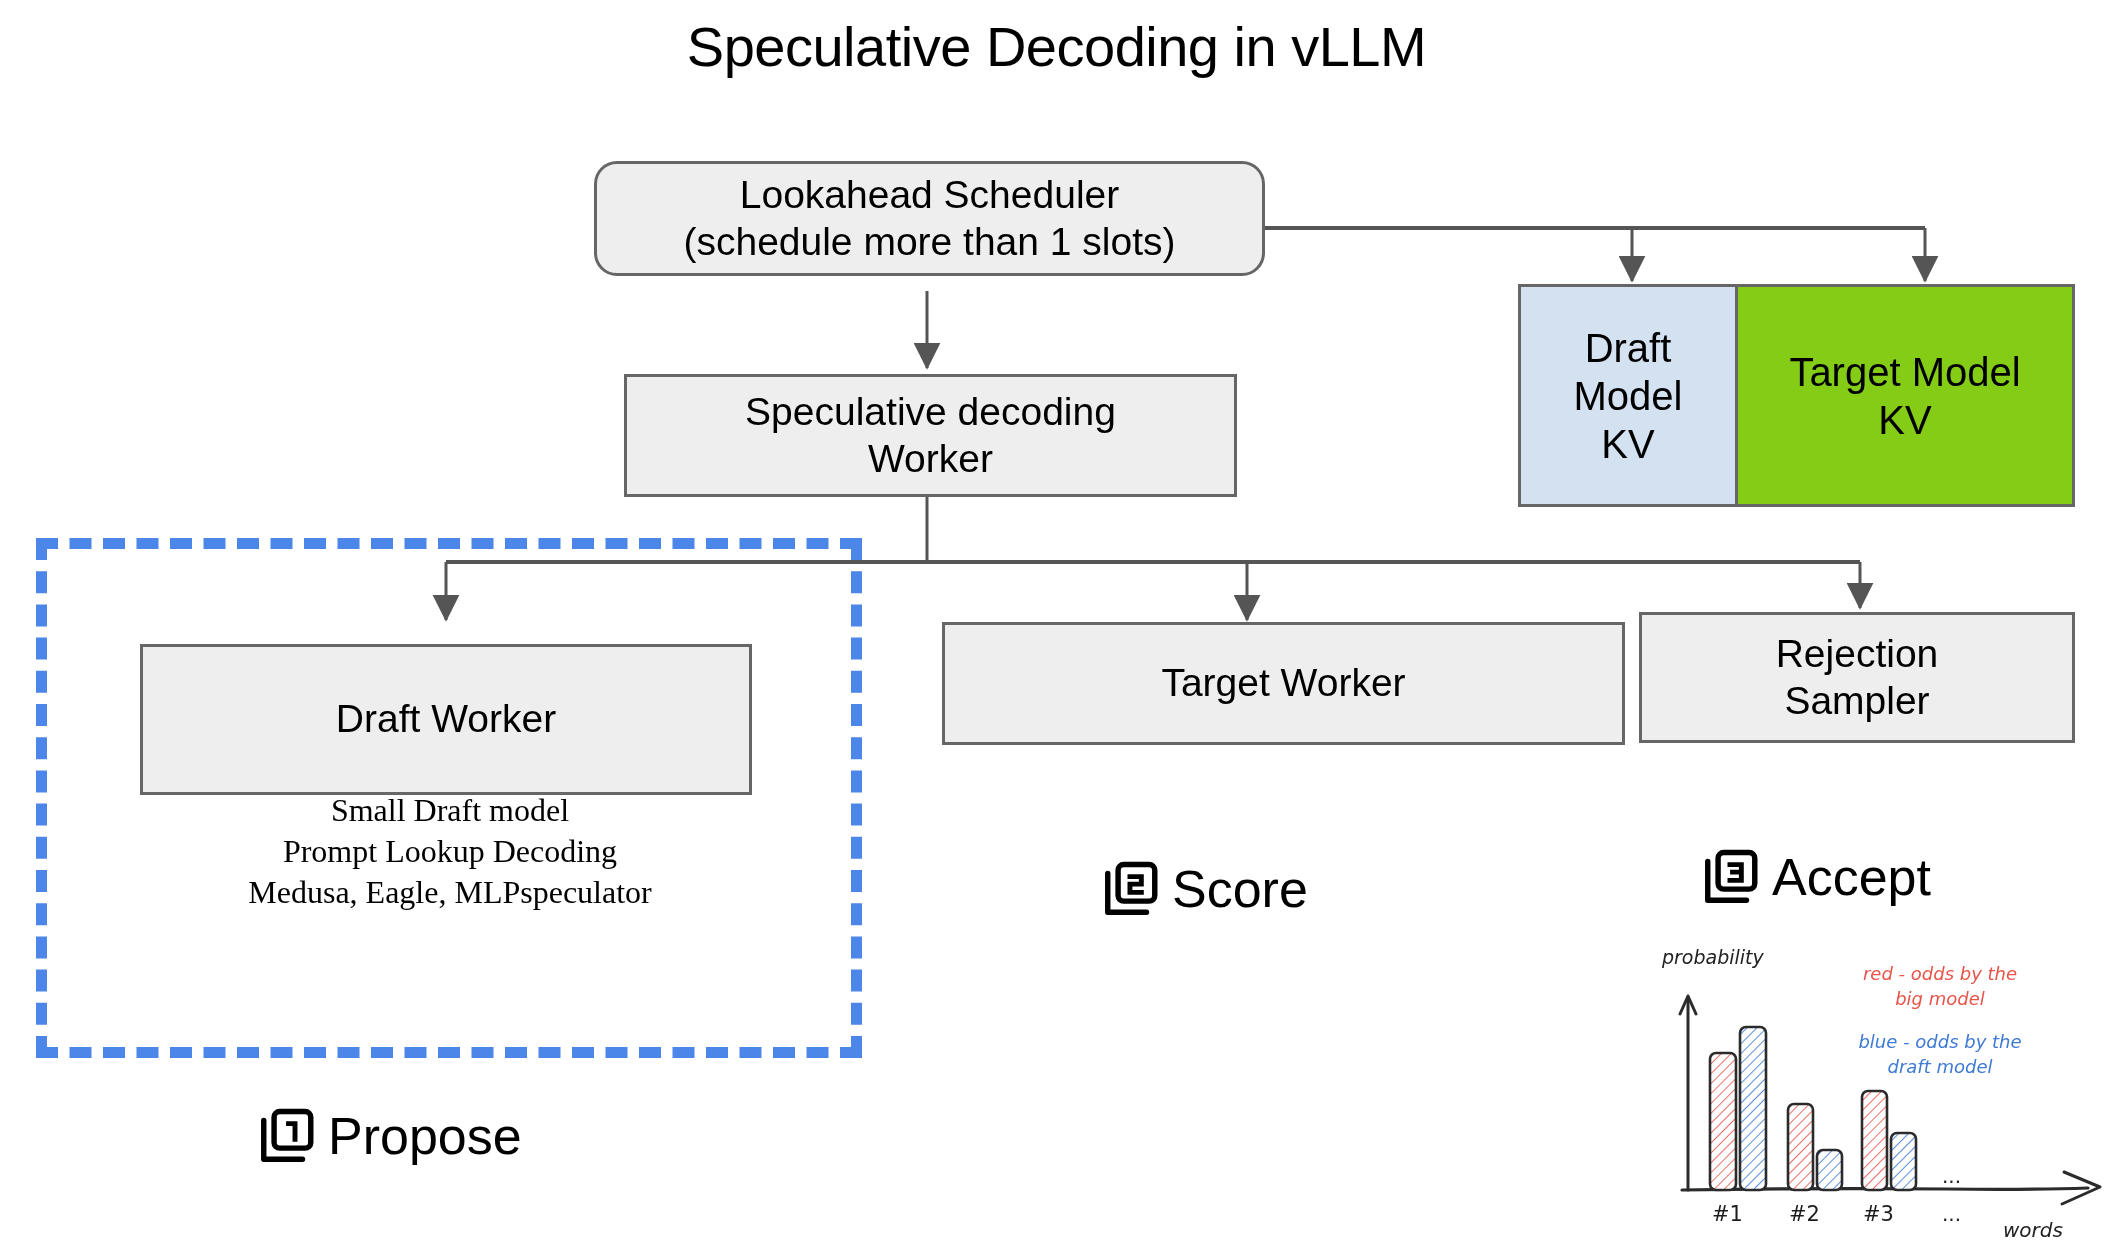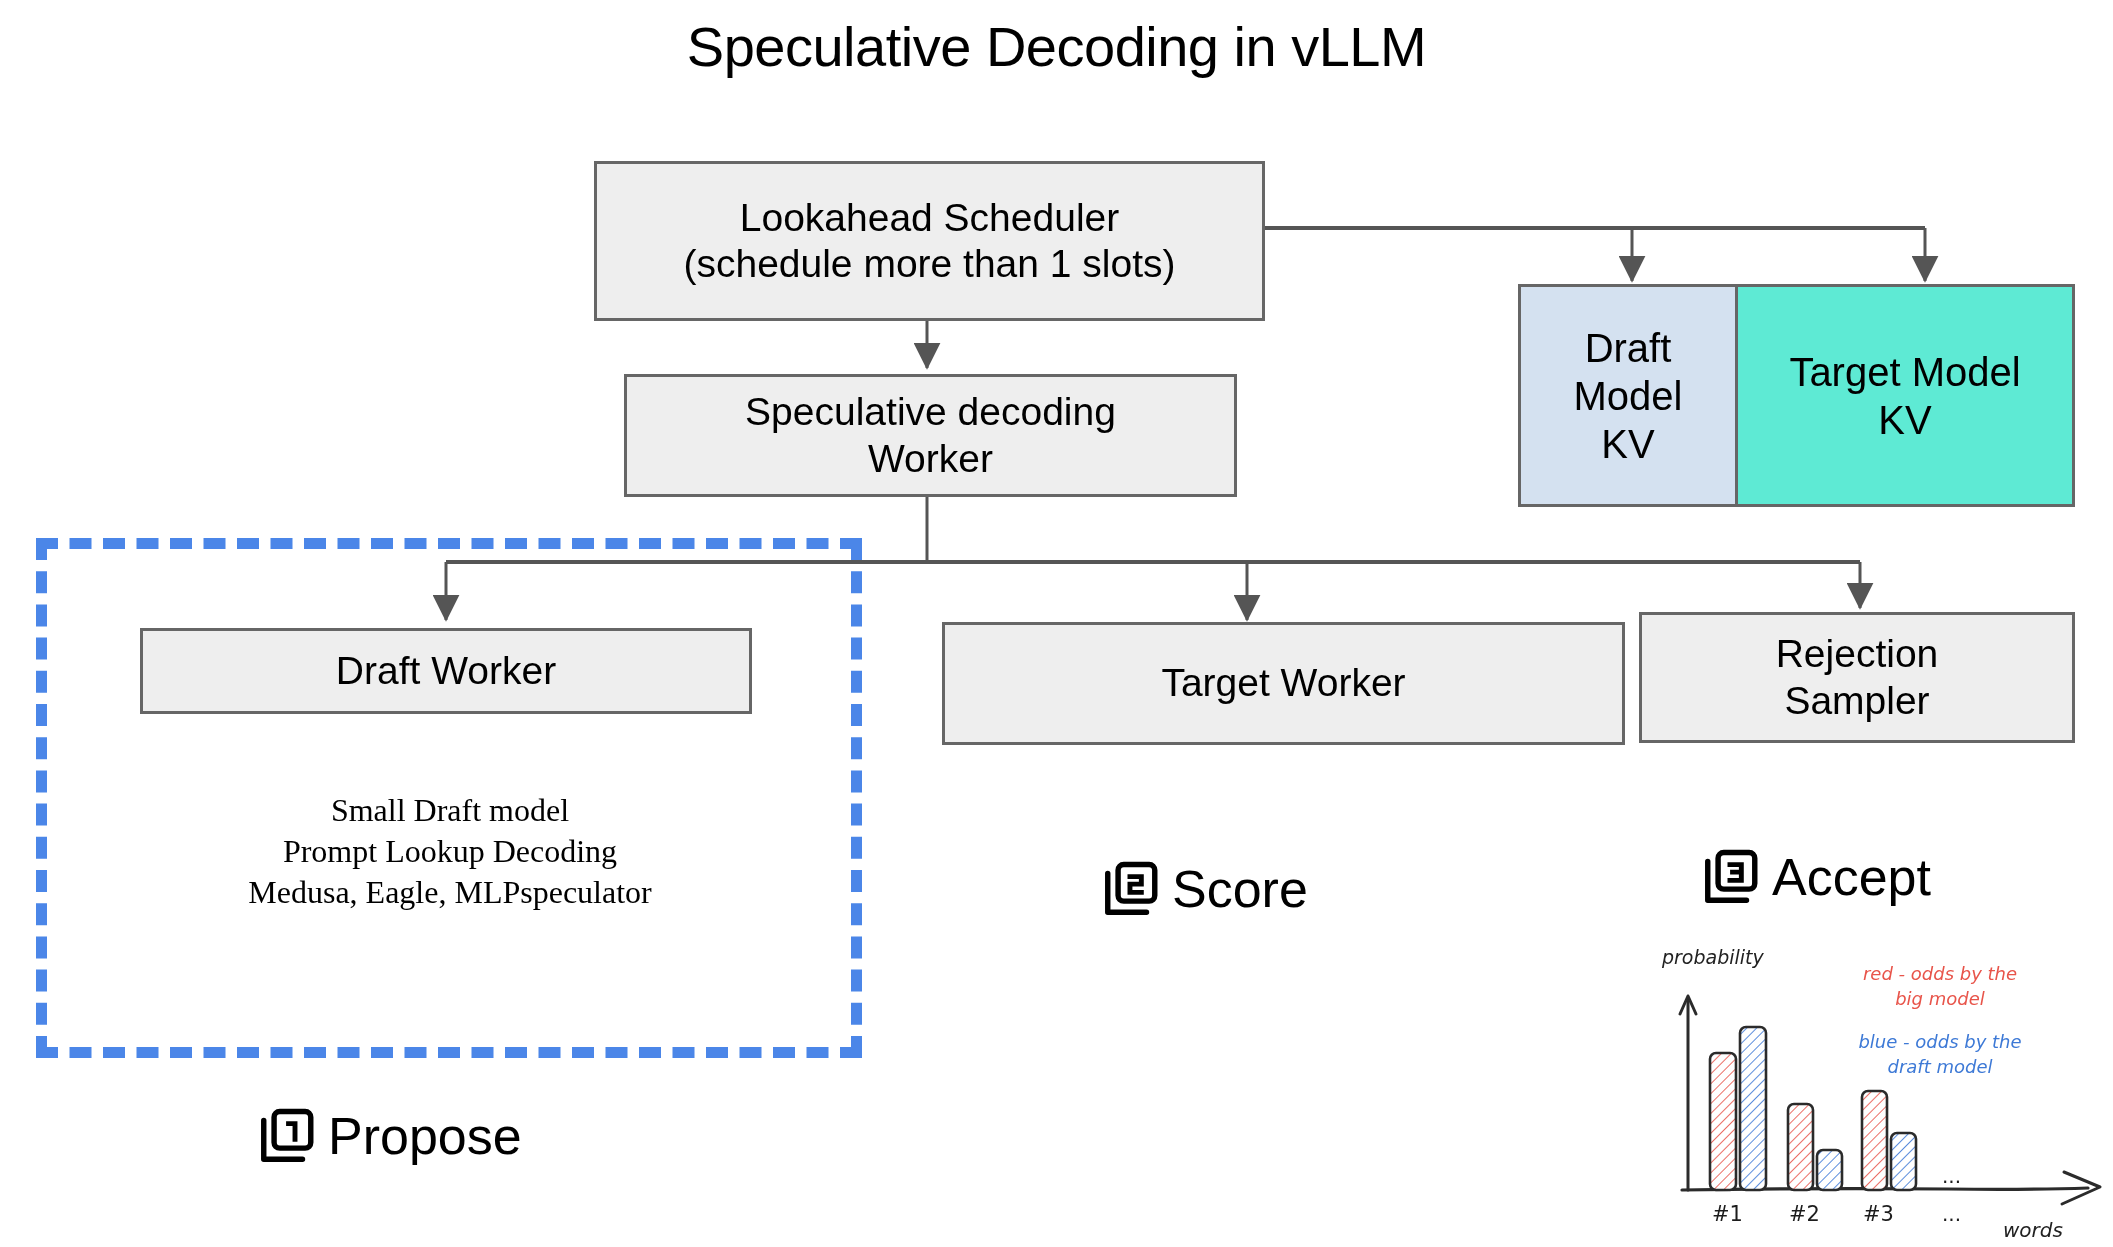--- a/index.html
+++ b/index.html
@@ -38,21 +38,21 @@
     font-family: "Liberation Sans", sans-serif;
     white-space: pre-line;
   }
   .kvgroup {
     position: absolute;
     border: 3px solid #666666;
     display: flex;
     overflow: hidden;
   }
   .kv-draft { background: #d4e1f0; }
-  .kv-target { background: #5eead4; }
+  .kv-target { background: #84cc16; }
   .kv-cell {
     display:flex; align-items:center; justify-content:center;
     text-align:center; font-size:40px; line-height:1.2; color:#000;
     white-space: pre-line;
   }
   .kv-divider { width: 3px; background: #666666; flex: 0 0 3px; }
 
   
   #wires { position:absolute; left:0; top:0; width:2113px; height:1247px; pointer-events:none; }
 
@@ -115,27 +115,27 @@
 
     <path d="M927,497 L927,562" stroke="#555555" stroke-width="3" fill="none"></path>
     <path d="M446,562 L1860,562" stroke="#555555" stroke-width="4" fill="none"></path>
     <path d="M446,562 L446,620" stroke="#555555" stroke-width="3" fill="none" marker-end="url(#ah)"></path>
     <path d="M1247,562 L1247,620" stroke="#555555" stroke-width="3" fill="none" marker-end="url(#ah)"></path>
     <path d="M1860,562 L1860,608" stroke="#555555" stroke-width="3" fill="none" marker-end="url(#ah)"></path>
   </svg>
 
   <div class="dashbox" style="left:36px; top:538px; width:826px; height:520px;"></div>
 
-  <div class="node" style="left:594px; top:161px; width:671px; height:160px;">Lookahead Scheduler
+  <div class="node" style="left:594px; top:161px; width:671px; height:115px;border-radius:23px;">Lookahead Scheduler
 (schedule more than 1 slots)</div>
 
   <div class="node" style="left:624px; top:374px; width:613px; height:123px;">Speculative decoding
 Worker</div>
 
-  <div class="node" style="left:140px; top:628px; width:612px; height:86px;">Draft Worker</div>
+  <div class="node" style="left:140px; top:644px; width:612px; height:151px;">Draft Worker</div>
 
   <div class="node" style="left:942px; top:622px; width:683px; height:123px;">Target Worker</div>
 
   <div class="node" style="left:1639px; top:612px; width:436px; height:131px;">Rejection
 Sampler</div>
 
   <div class="kvgroup" style="left:1518px; top:284px; width:557px; height:223px;">
     <div class="kv-cell kv-draft" style="flex:0 0 214px;">Draft
 Model
 KV</div>

